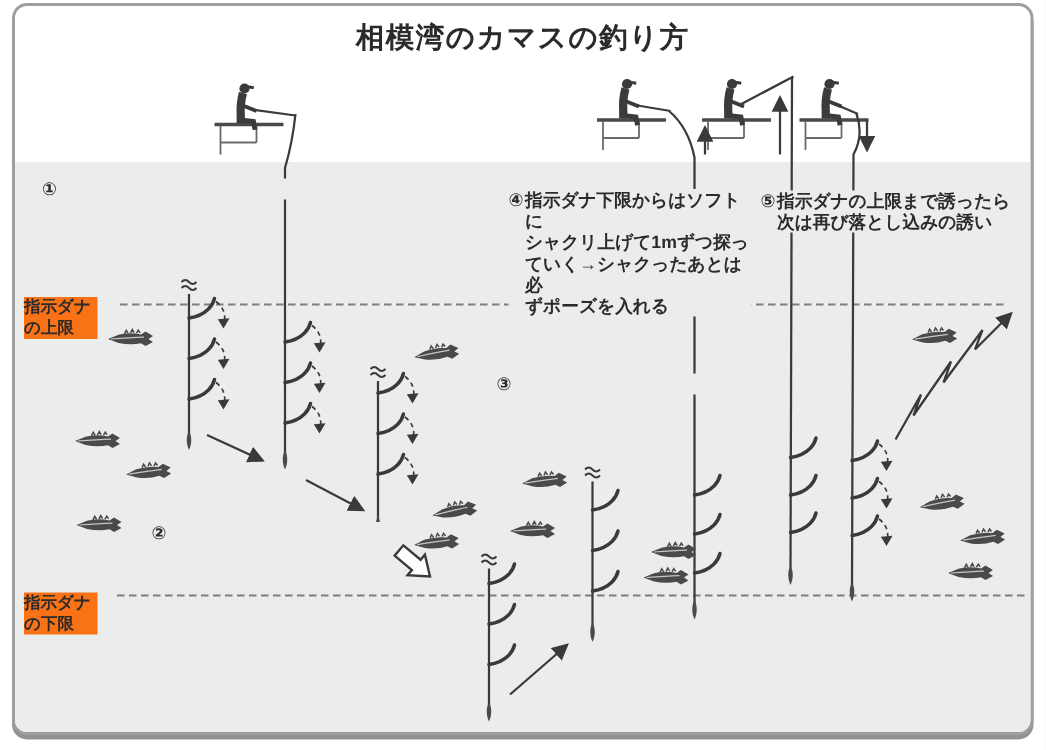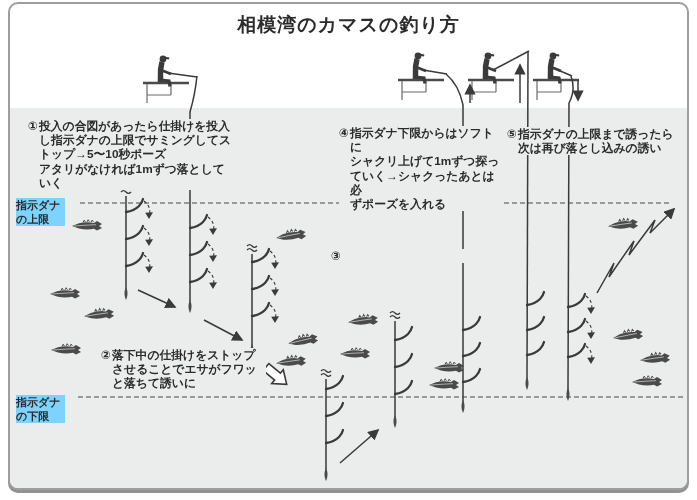--- a/index.html
+++ b/index.html
@@ -4,21 +4,21 @@
 <style>
   html,body{margin:0;padding:0;background:#fff;}
   #stage{position:relative;width:697px;height:500px;font-family:"Liberation Sans","DejaVu Sans",sans-serif;overflow:hidden;}
   .frame{position:absolute;left:8px;top:2px;width:677px;height:484px;background:#fff;border:2px solid #9e9e9e;border-radius:10px;box-shadow:0 3px 0 rgba(110,110,110,.75);overflow:hidden;}
   .water{position:absolute;left:0;right:0;top:104px;bottom:0;background:#ebecec;}
   .title{position:absolute;left:0;top:12px;width:697px;text-align:center;font-size:19px;font-weight:bold;color:#2b2b2b;letter-spacing:1px;}
   svg#art{position:absolute;left:0;top:0;}
   .step{position:absolute;display:flex;font-size:11.8px;font-weight:bold;color:#2b2b2b;line-height:14.2px;background:#ebecec;}
   .step .num{flex:none;margin-right:1px;}
   .step .txt{white-space:pre-line;}
-  .tana-label{position:absolute;font-size:11px;font-weight:bold;color:#2b2b2b;line-height:14px;white-space:pre-line;background:#7dd3fc;padding-right:4px;}
+  .tana-label{position:absolute;font-size:11px;font-weight:bold;color:#2b2b2b;line-height:14px;white-space:pre-line;background:#f97316;padding-right:4px;}
   .ln{stroke:#3a3a3a;stroke-width:1.5;fill:none;}
 </style>
 </head>
 <body>
 
 <div id="stage">
   <div class="frame">
     <div class="water"></div>
   </div>
 
@@ -181,31 +181,23 @@
 
   <div class="title">相模湾のカマスの釣り方</div>
 
   <div class="tana-label" style="left:16px;top:198px;">指示ダナ
 の上限</div>
   <div class="tana-label" style="left:16px;top:395px;">指示ダナ
 の下限</div>
 
   <div class="step" style="left:28px;top:119px;width:218px;">
     <span class="num">①</span>
-    <span class="txt">投入の合図があったら仕掛けを投入
-し指示ダナの上限でサミングしてス
-トップ→5〜10秒ポーズ
-アタリがなければ1mずつ落として
-いく</span>
   </div>
   <div class="step" style="left:101px;top:348px;width:165px;">
     <span class="num">②</span>
-    <span class="txt">落下中の仕掛けをストップ
-させることでエサがフワッ
-と落ちて誘いに</span>
   </div>
   <div class="step" style="left:331px;top:249px;width:145px;">
     <span class="num">③</span>
   </div>
   <div class="step" style="left:339px;top:126px;width:162px;">
     <span class="num">④</span>
     <span class="txt">指示ダナ下限からはソフトに
 シャクリ上げて1mずつ探っ
 ていく→シャクったあとは必
 ずポーズを入れる</span>

